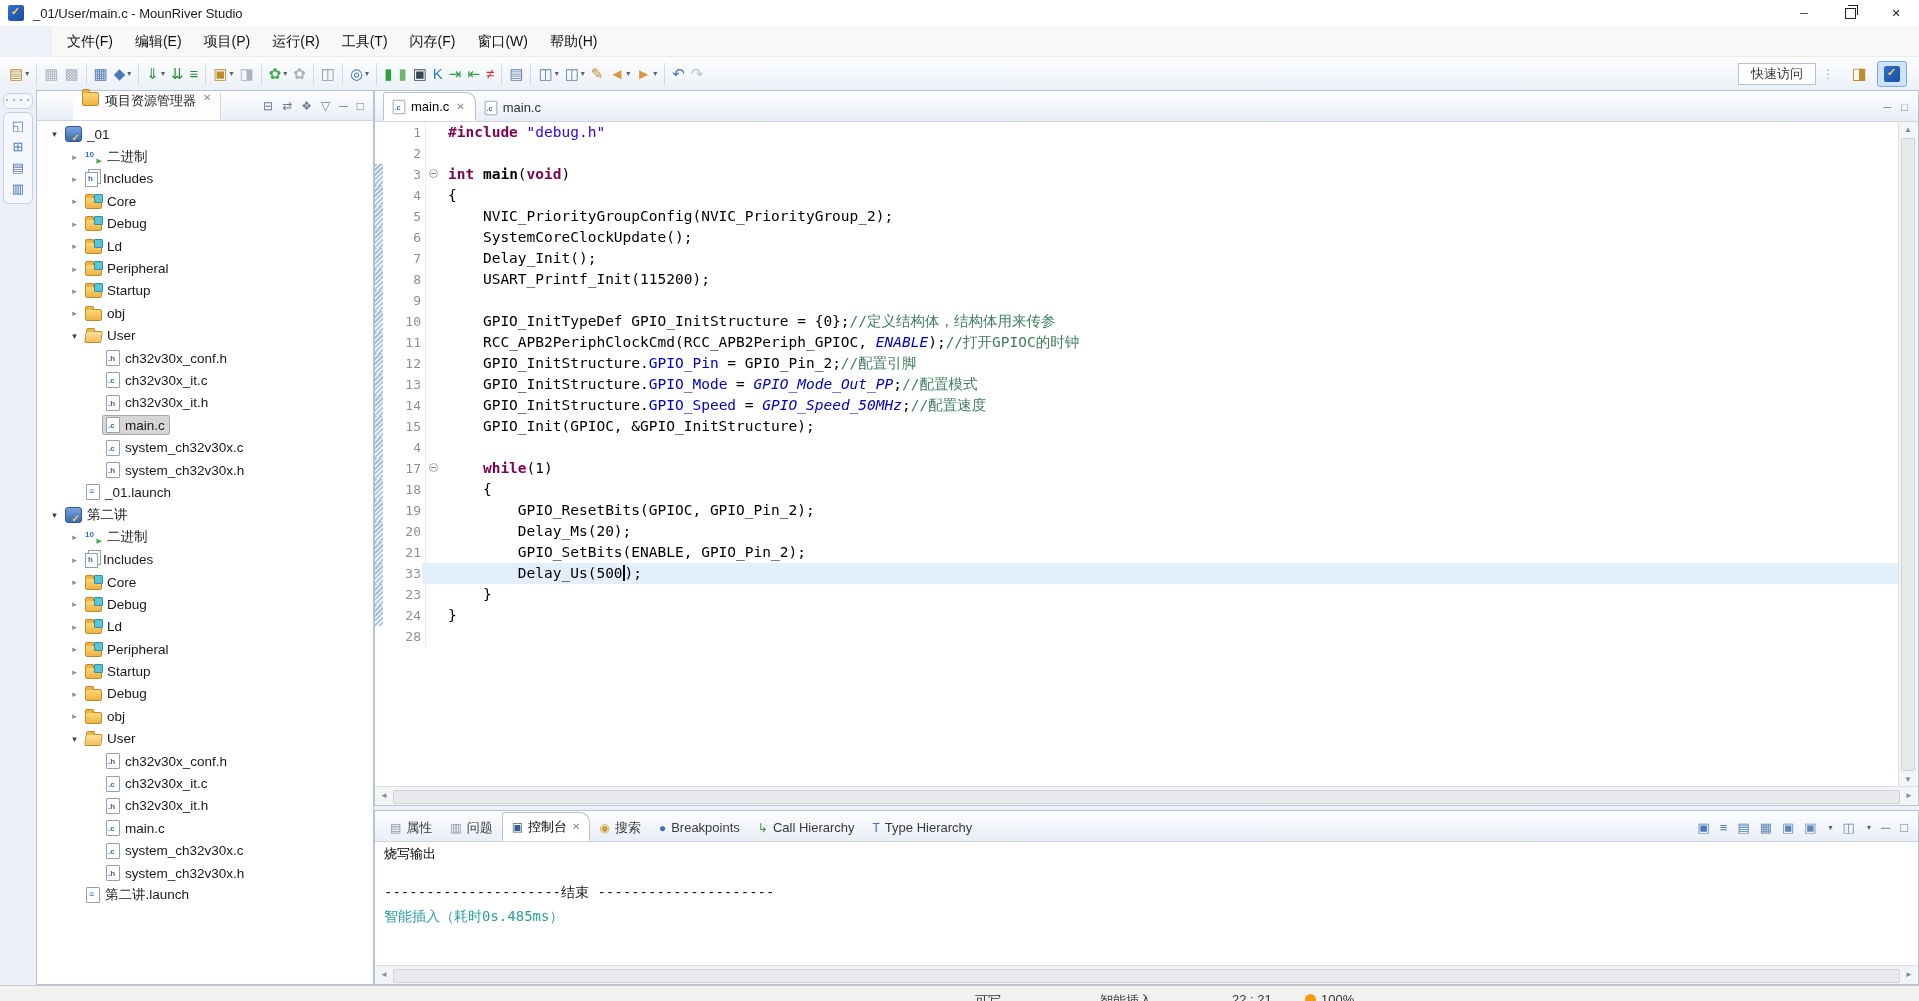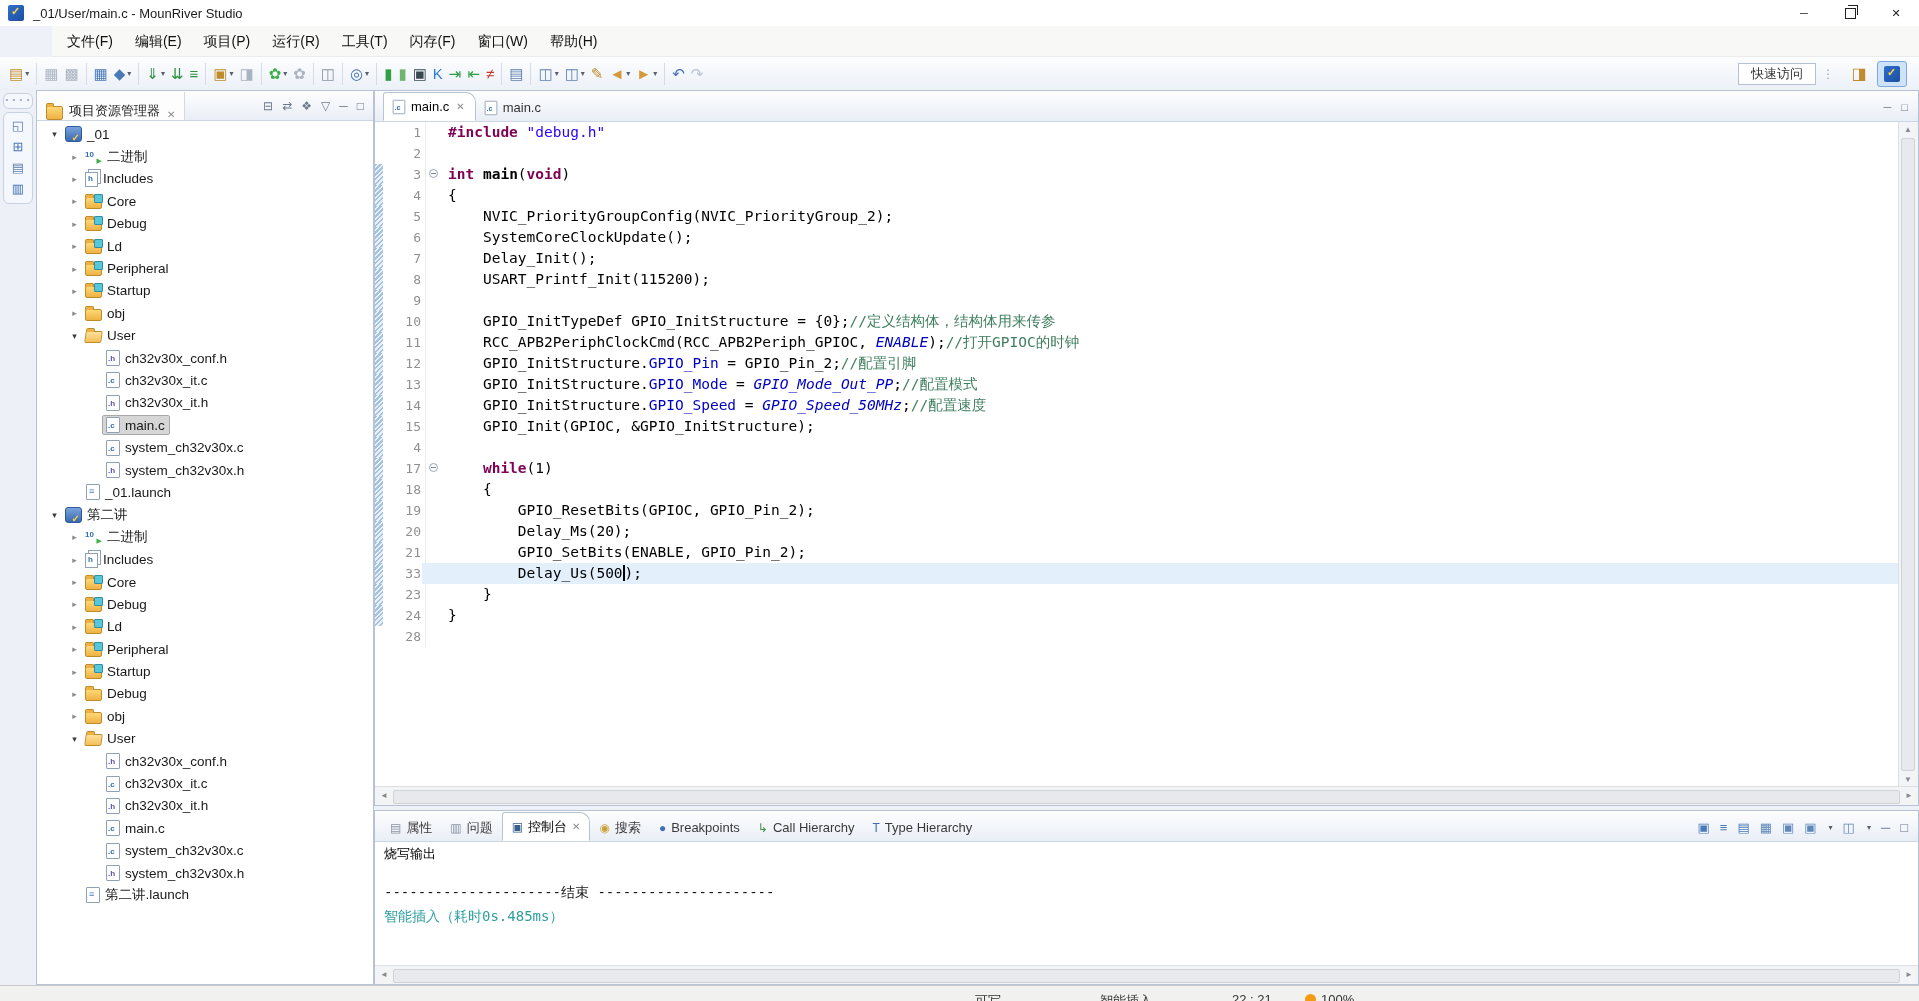--- a/index.html
+++ b/index.html
@@ -29,21 +29,21 @@
   .persp-btn{width:28px;height:24px;display:flex;align-items:center;justify-content:center;border-radius:3px;margin-left:4px;}
   .persp-btn.active{background:#cfe3f8;border:1px solid #7fa9dc;}
   
   #rail{position:absolute;left:0;top:90px;width:36px;bottom:16px;background:#edf1f7;}
   .rail-box{margin:3px 3px;border:1px solid #c7d1e0;border-radius:6px;background:#f4f7fb;padding:2px 0 4px 0;display:flex;flex-direction:column;align-items:center;}
   .rail-grip{color:#9aa7bb;font-size:8px;letter-spacing:1px;line-height:8px;}
   .rail-ic{width:26px;height:21px;display:flex;align-items:center;justify-content:center;font-size:13px;}
   
   #explorer{position:absolute;left:36px;top:90px;width:338px;bottom:16px;background:#fff;border:1px solid #b7c3d3;box-sizing:border-box;}
   .viewhead{height:29px;background:linear-gradient(#fefefe,#e9eef6);border-bottom:1px solid #ccd5e3;display:flex;align-items:center;}
-  .viewtab{display:flex;align-items:flex-end;height:28px;padding:0 9px;background:#fdfdfe;border-right:1px solid #d3dae5;}
+  .viewtab{display:flex;align-items:flex-start;height:28px;padding:0 9px;background:#fdfdfe;border-right:1px solid #d3dae5;margin-left:36px;}
   .viewtab-label{font-size:13px;color:#1d1d1d;margin:0 4px 0 6px;}
   .tclose{font-size:10px;color:#8a8a8a;margin-left:3px;}
   .vh-icons{margin-left:auto;display:flex;align-items:center;gap:9px;padding-right:9px;color:#6e7a8d;font-size:12px;}
   .vt-folder{width:15px;height:12px;position:relative;background:linear-gradient(#ffd877,#eeb243);border:1px solid #c08b2b;border-radius:2px;}
   .vt-folder::before{content:"";position:absolute;left:-1px;top:-4px;width:6px;height:3px;background:#eeb243;border:1px solid #c08b2b;border-bottom:none;border-radius:2px 2px 0 0;}
   #tree{position:absolute;left:0;top:30px;right:0;bottom:0;overflow:hidden;padding-top:2px;}
   .trow{height:22.4px;display:flex;align-items:center;font-size:13.5px;color:#191919;white-space:nowrap;}
   .arrow{width:17px;text-align:center;font-size:9px;color:#8b8b8b;flex:none;}
   .arrow.open{color:#3c3c3c;}
   .tlabelwrap{display:flex;align-items:center;padding:1px 4px 1px 2px;border-radius:1px;}

